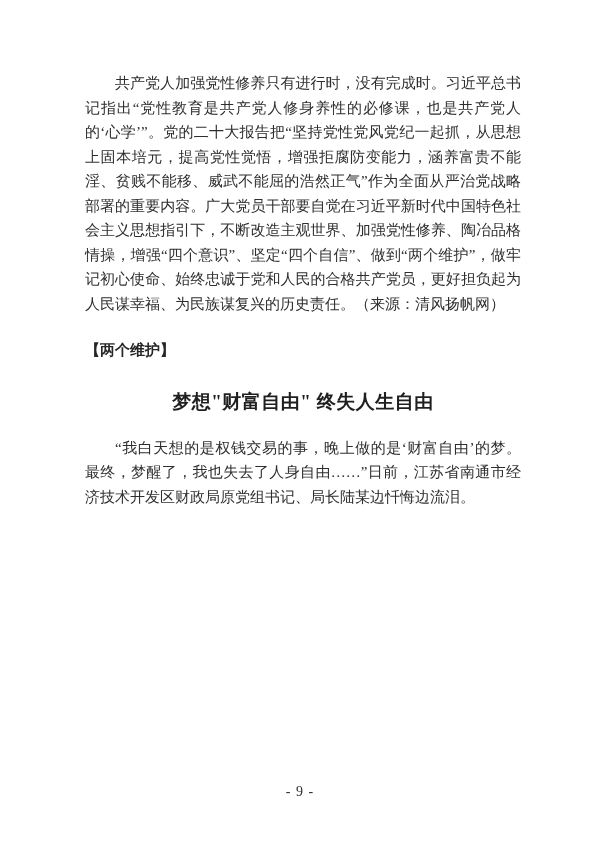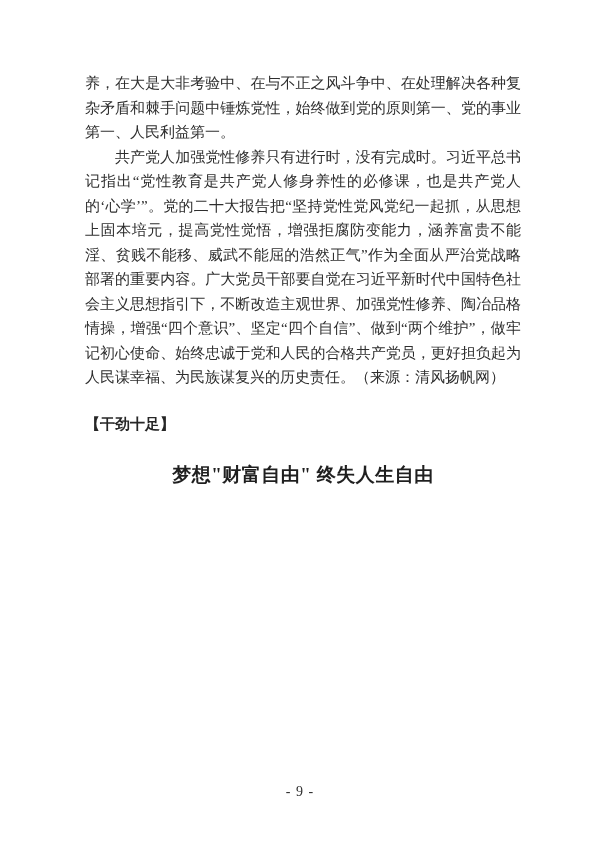--- a/index.html
+++ b/index.html
@@ -62,27 +62,27 @@
     color: #2e2e2e;
     letter-spacing: 1px;
   }
 </style>
 </head>
 <body>
 
 <div class="page">
   <div class="content">
 
-    <p class="para">养，在大是大非考验中、在与不正之风斗争中、在处理解决各种复杂矛盾和棘手问题中锤炼党性，始终做到党的原则第一、党的事业第一、人民利益第一。</p>
 
     <p class="para indent">共产党人加强党性修养只有进行时，没有完成时。习近平总书记指出“党性教育是共产党人修身养性的必修课，也是共产党人的‘心学’”。党的二十大报告把“坚持党性党风党纪一起抓，从思想上固本培元，提高党性觉悟，增强拒腐防变能力，涵养富贵不能淫、贫贱不能移、威武不能屈的浩然正气”作为全面从严治党战略部署的重要内容。广大党员干部要自觉在习近平新时代中国特色社会主义思想指引下，不断改造主观世界、加强党性修养、陶冶品格情操，增强“四个意识”、坚定“四个自信”、做到“两个维护”，做牢记初心使命、始终忠诚于党和人民的合格共产党员，更好担负起为人民谋幸福、为民族谋复兴的历史责任。（来源：清风扬帆网）</p>
 
-    <div class="section-header">【干劲十足】</div>
+    <div class="section-header">【两个维护】</div>
 
     <h1 class="article-title">梦想"财富自由" 终失人生自由</h1>
 
+    <p class="para indent story-first">“我白天想的是权钱交易的事，晚上做的是‘财富自由’的梦。最终，梦醒了，我也失去了人身自由……”日前，江苏省南通市经济技术开发区财政局原党组书记、局长陆某边忏悔边流泪。</p>
 
 
 
   </div>
 
   <div class="page-number">- 9 -</div>
 </div>
 
 </body></html>

